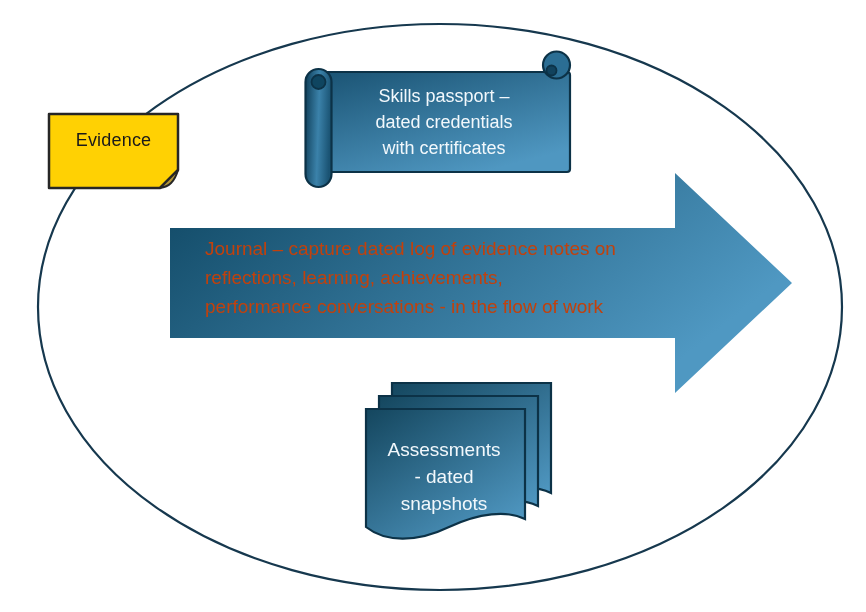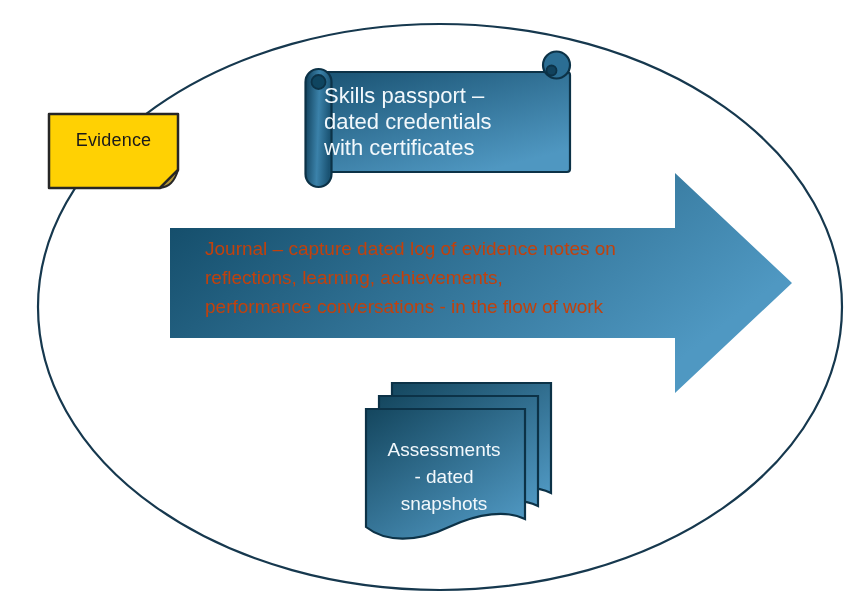--- a/index.html
+++ b/index.html
@@ -18,22 +18,22 @@
     font-family: "Liberation Sans", sans-serif;
     pointer-events: none;
   }
   .evidence-label {
     left: 49px; top: 114px; width: 129px; height: 53px;
     display: flex; align-items: center; justify-content: center;
     font-size: 18px; color: #1a1a1a; letter-spacing: 0.2px;
   }
   .scroll-label {
     left: 324px; top: 83px; width: 240px;
-    text-align: left;
-    font-size: 22px; line-height: 26px; color: #f2f8fc;
+    text-align: center;
+    font-size: 18px; line-height: 26px; color: #f2f8fc;
   }
   .arrow-label {
     left: 205px; top: 234px; width: 480px;
     text-align: left;
     font-size: 19px; line-height: 29px; color: #c2410c;
   }
   .docs-label {
     left: 366px; top: 436px; width: 156px;
     text-align: center;
     font-size: 19px; line-height: 27px; color: #f2f8fc;

